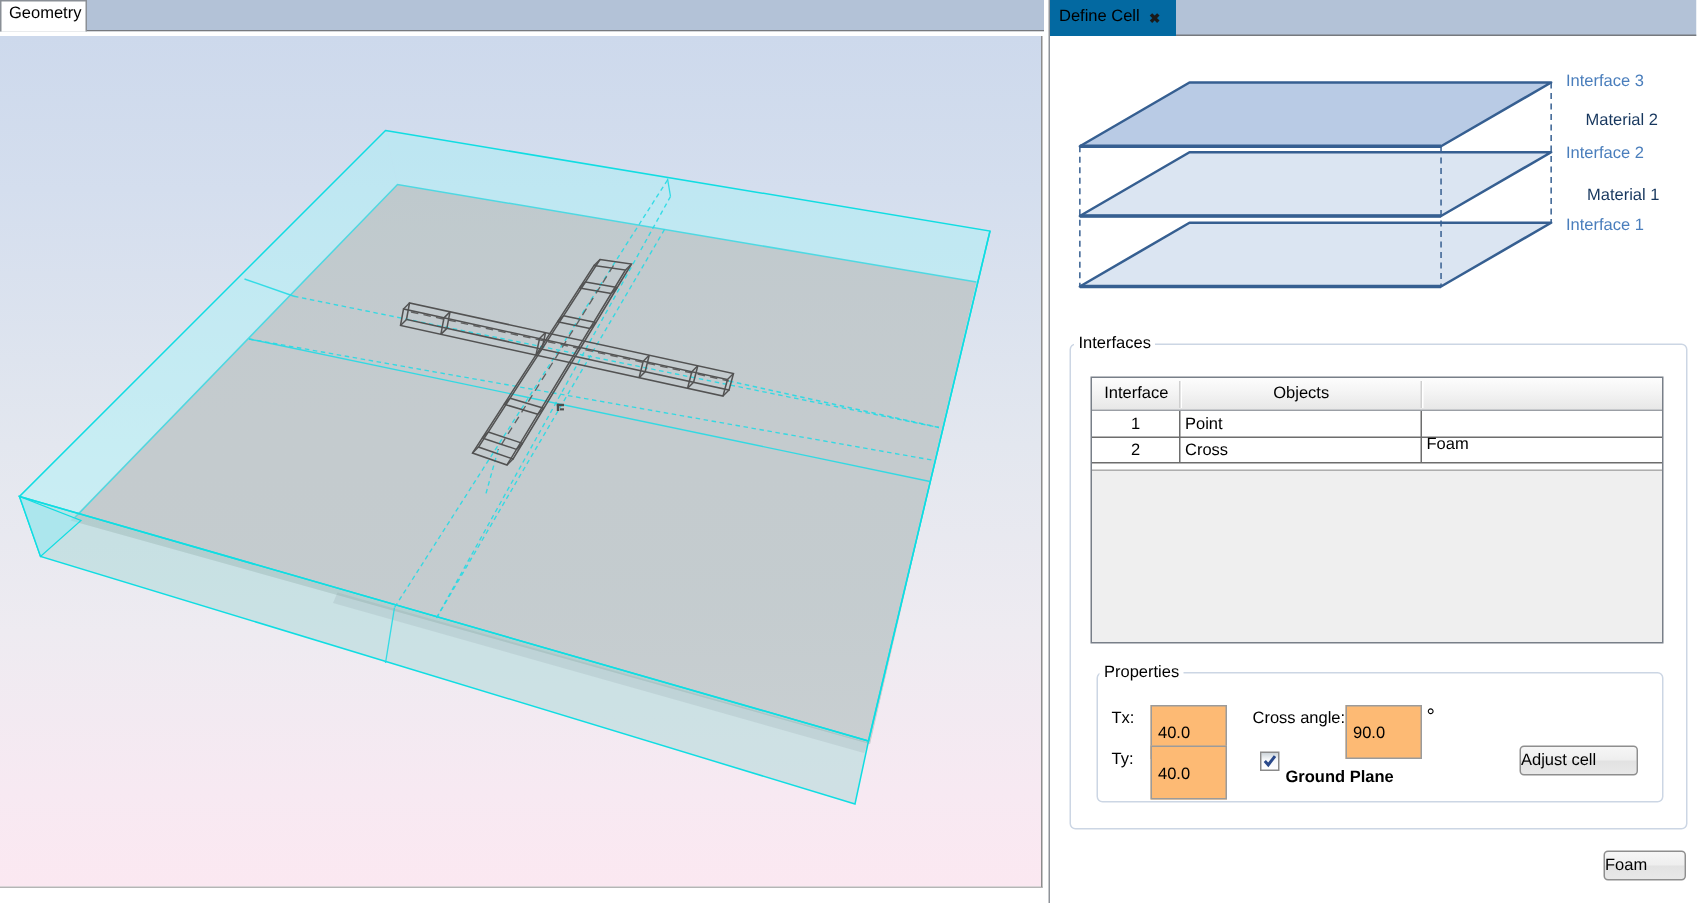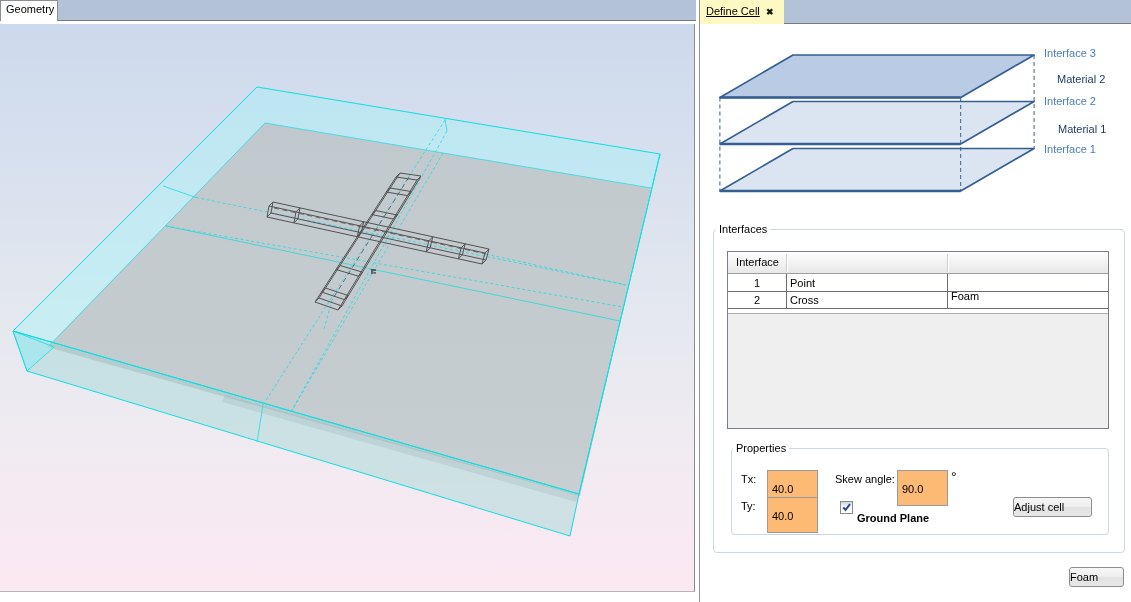--- a/index.html
+++ b/index.html
@@ -5,22 +5,22 @@
   html,body{margin:0;padding:0;}
   body{width:1131px;height:602px;position:relative;overflow:hidden;
        font-family:"Liberation Sans", sans-serif;background:#ffffff;}
   .abs{position:absolute;}
   
   #ltabbar{left:0;top:0;width:696px;height:20px;background:#b3c2d7;border-bottom:1px solid #76797e;}
   #ltab{left:0;top:0;width:58px;height:21px;background:#ffffff;border:1px solid #8a8f96;border-bottom:none;
         font-size:11px;color:#000;padding:2px 0 0 5px;box-sizing:border-box;z-index:3;}
   #lwhite{left:0;top:21px;width:697px;height:3px;background:#ffffff;}
   #rtabbar{left:784px;top:0;width:347px;height:23px;background:#b3c2d7;border-bottom:1px solid #76797e;}
-  #rtab{left:700px;top:0;width:85px;height:24px;background:#fef9c3;font-size:12px;color:#000;
-        padding:5px 0 0 6px;box-sizing:border-box;font-size:11px;text-decoration:underline;}
+  #rtab{left:700px;top:0;width:85px;height:24px;background:#0369a1;font-size:12px;color:#000;
+        padding:5px 0 0 6px;box-sizing:border-box;font-size:11px;}
   #rtabx{left:766px;top:7px;width:10px;height:10px;font-size:9px;font-weight:bold;color:#1a1a1a;}
   
   #viewport{left:0;top:24px;width:695px;height:568px;border-right:1px solid #8c8c8c;border-bottom:1px solid #b5b5b5;
     box-sizing:border-box;
     background:linear-gradient(#cdd9ec 0%, #d4deee 18%, #e3e7ef 48%, #eeebf1 70%, #f7e9f2 89%, #fbe8f1 100%);}
   #splitter{left:699px;top:0;width:1px;height:602px;background:#8f9399;}
   #scene{left:0;top:24px;}
   
   #rpanel{left:700px;top:24px;width:431px;height:578px;background:#ffffff;}
   .grp{position:absolute;border:1px solid #ccd6e4;border-radius:4px;}
@@ -188,20 +188,21 @@
       <text x="344" y="113" fill="#4a7ebc">Interface 1</text>
     </g>
   </svg>
 
   <div class="grp" style="left:713px;top:229px;width:410px;height:322px;"></div>
   <div class="grplabel" style="left:716px;top:223px;">Interfaces</div>
 
   <div class="abs" id="tbl">
     <div id="tblhead">
       <div class="hcell" style="left:0;width:59px;">Interface</div>
+      <div class="hcell" style="left:59px;width:161px;">Objects</div>
       <div class="hsep" style="left:58px;"></div>
       <div class="hsep" style="left:219px;"></div>
     </div>
 
     <div class="tline" style="left:0;top:39px;width:100%;height:1px;"></div>
     <div class="tline" style="left:0;top:56px;width:100%;height:1px;"></div>
     <div class="tline" style="left:58px;top:22px;width:1px;height:34px;"></div>
     <div class="tline" style="left:219px;top:22px;width:1px;height:34px;"></div>
 
     <div class="tcell" style="left:0;top:25px;width:58px;text-align:center;">1</div>
@@ -210,21 +211,21 @@
     <div class="tcell" style="left:0;top:42px;width:58px;text-align:center;">2</div>
     <div class="tcell" style="left:62px;top:42px;">Cross</div>
     <div id="tblgray"></div>
   </div>
 
   <div class="grp" style="left:731px;top:448px;width:376px;height:85px;"></div>
   <div class="grplabel" style="left:733px;top:442px;">Properties</div>
 
   <div class="lbl" style="left:741px;top:473px;">Tx:</div>
   <input class="ipt" style="left: 767px; top: 470px;" value="40.0" readonly="">
-  <div class="lbl" style="left:835px;top:473px;">Skew angle:</div>
+  <div class="lbl" style="left:835px;top:473px;">Cross angle:</div>
   <input class="ipt" style="left: 897px; top: 470px;" value="90.0" readonly="">
   <div class="lbl" style="left:951px;top:469px;font-size:14px;">°</div>
   <div class="lbl" style="left:741px;top:500px;text-align:right;">Ty:</div>
   <input class="ipt" style="left: 767px; top: 497px;" value="40.0" readonly="">
   <div class="abs" id="cb">
     <svg width="11" height="11" viewBox="0 0 11 11">
       <path d="M2.2 5.4 L4.5 7.9 L9 2.1" stroke="#2b4a8b" stroke-width="2" fill="none"></path>
     </svg>
   </div>
   <div class="lbl" style="left:857px;top:512px;font-weight:bold;">Ground Plane</div>

